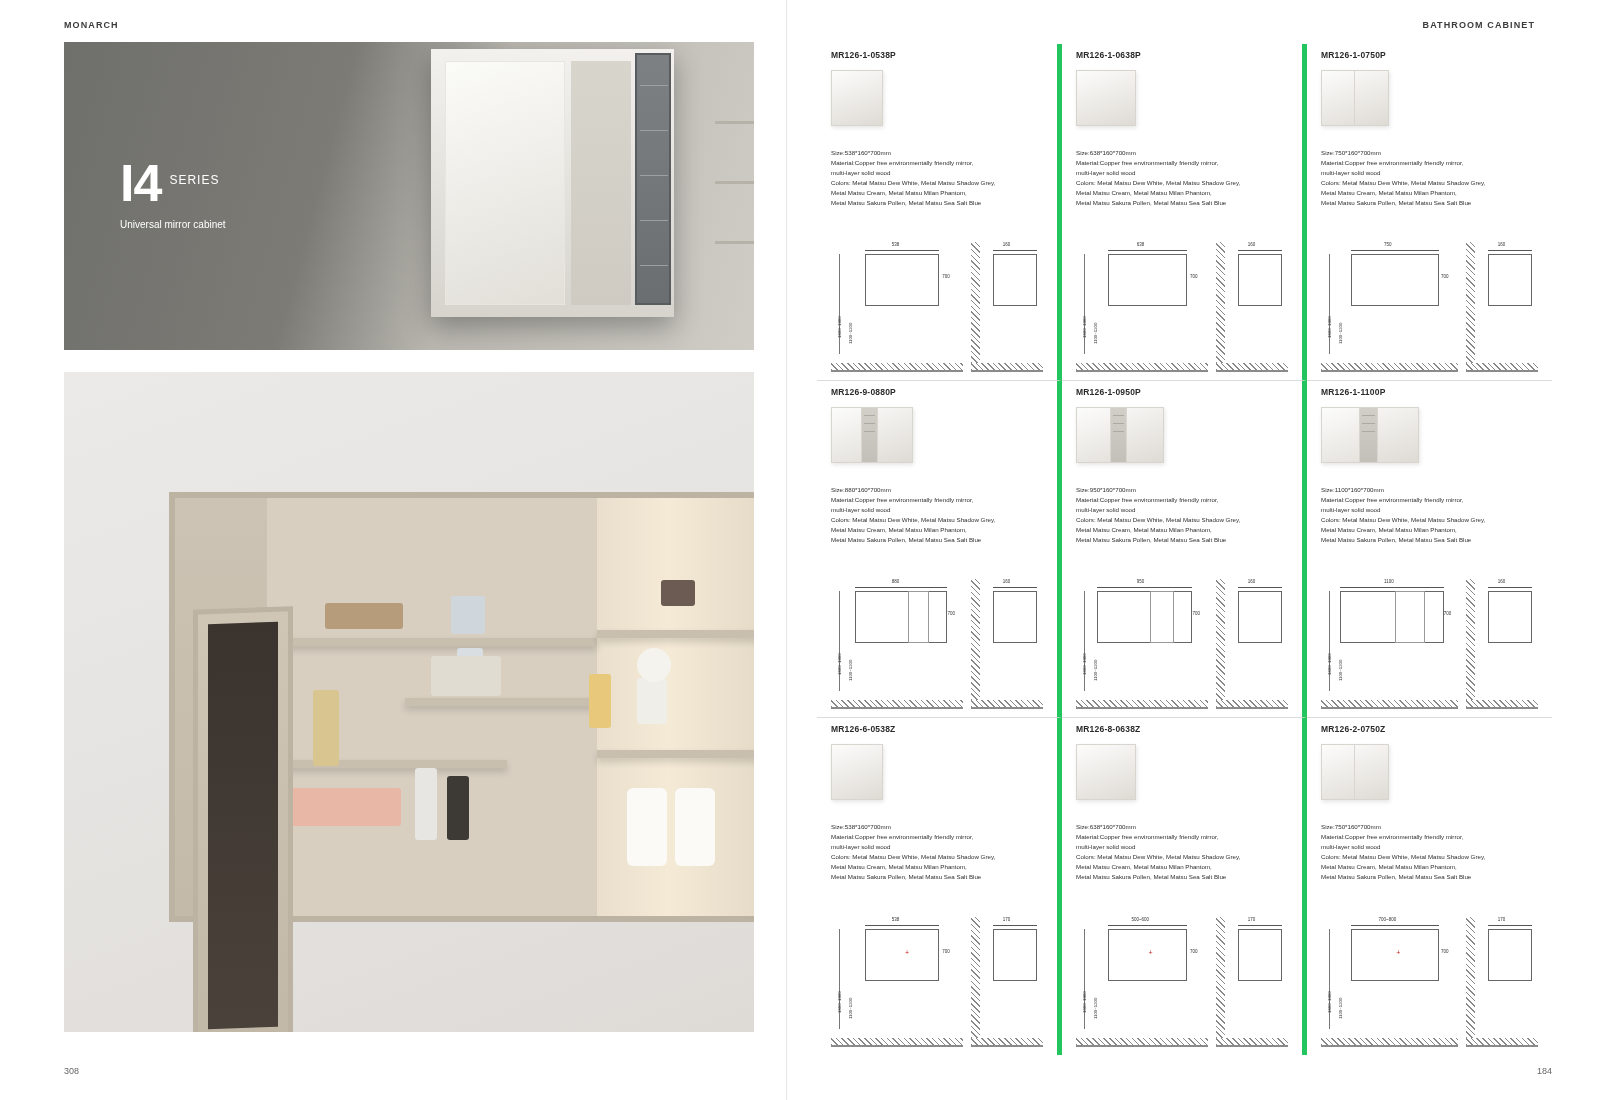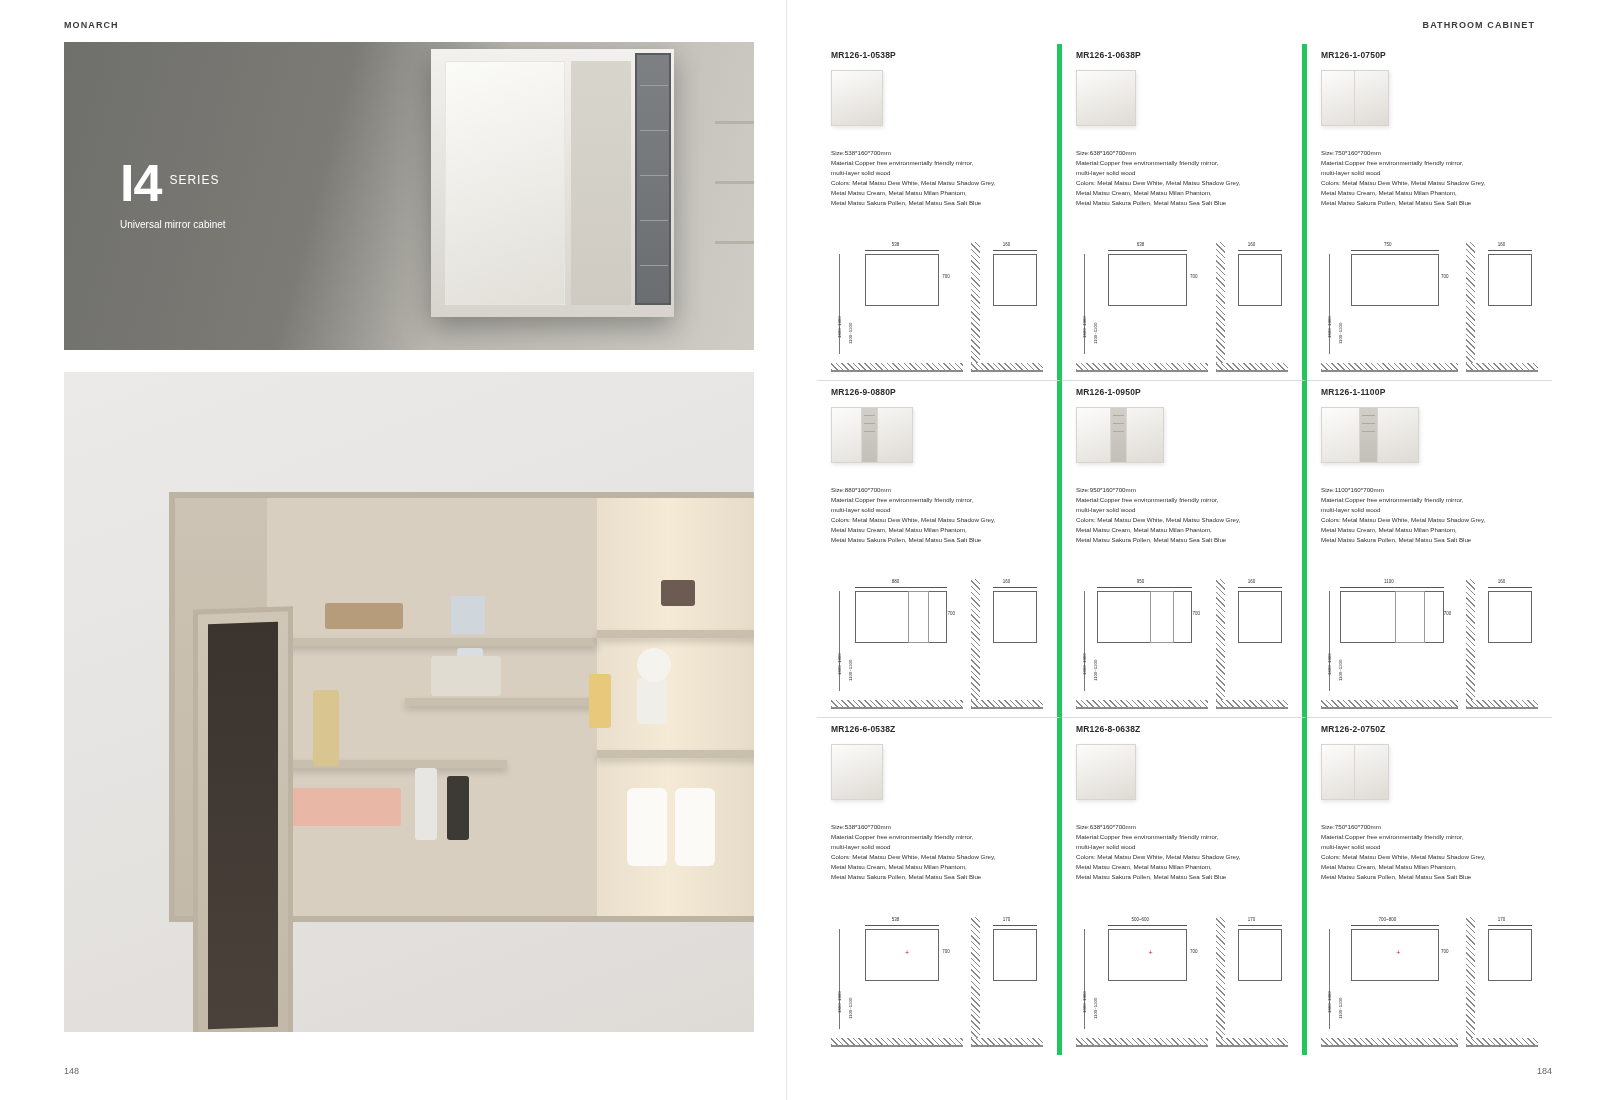--- a/index.html
+++ b/index.html
@@ -182,21 +182,21 @@
         <div class="item" style="left:452px; top:290px; width:40px; height:78px; background:#fbfaf7; border-radius:6px;"></div>
         <div class="item" style="left:500px; top:290px; width:40px; height:78px; background:#fbfaf7; border-radius:6px;"></div>
 
         <div class="door-left">
           <div class="door-left-panel"></div>
         </div>
 
       </div>
     </div>
 
-    <div class="pg-left">148</div>
+    <div class="pg-left">308</div>
   </div>
 
   <div class="page-right">
     <div class="hdr-right">BATHROOM CABINET</div>
 
     <div class="grid">
 
       <div class="cell">
         <div class="code">MR126-1-0538P</div>
         <div class="thumb-wrap">

